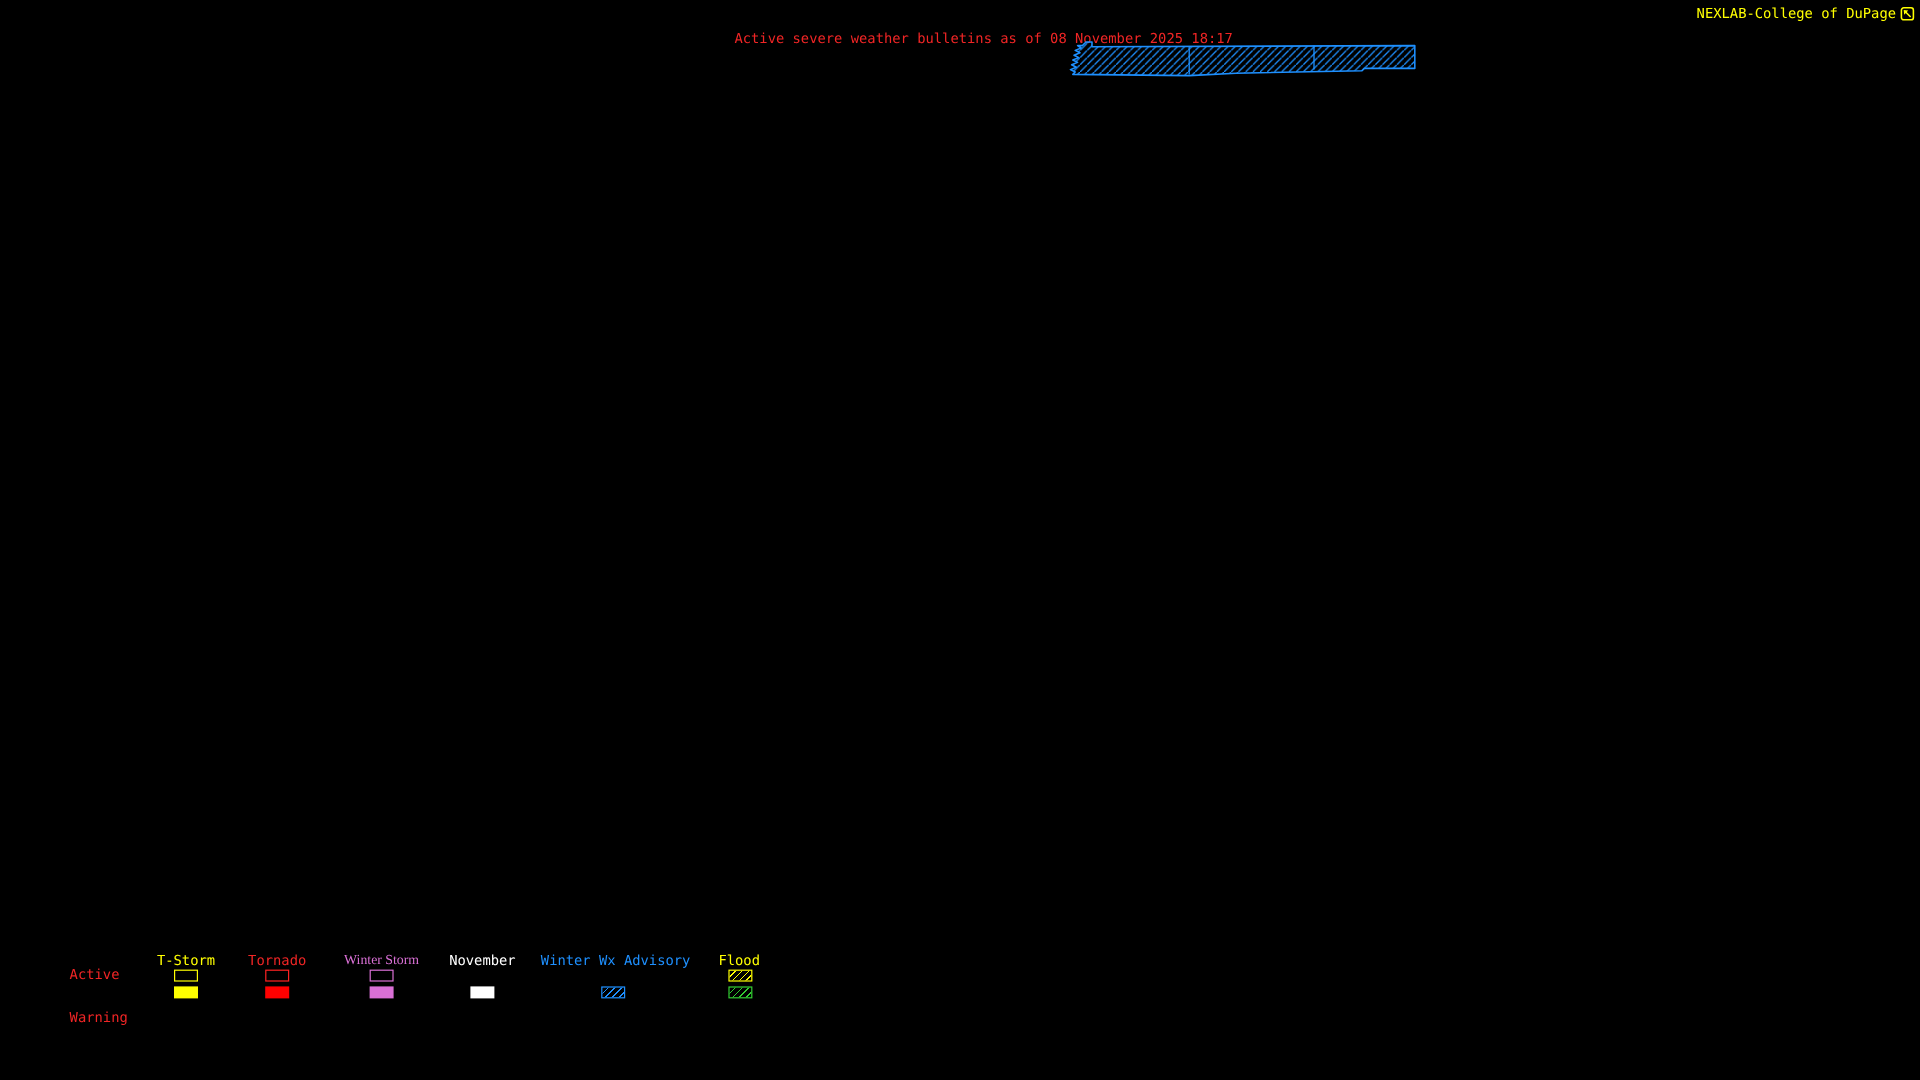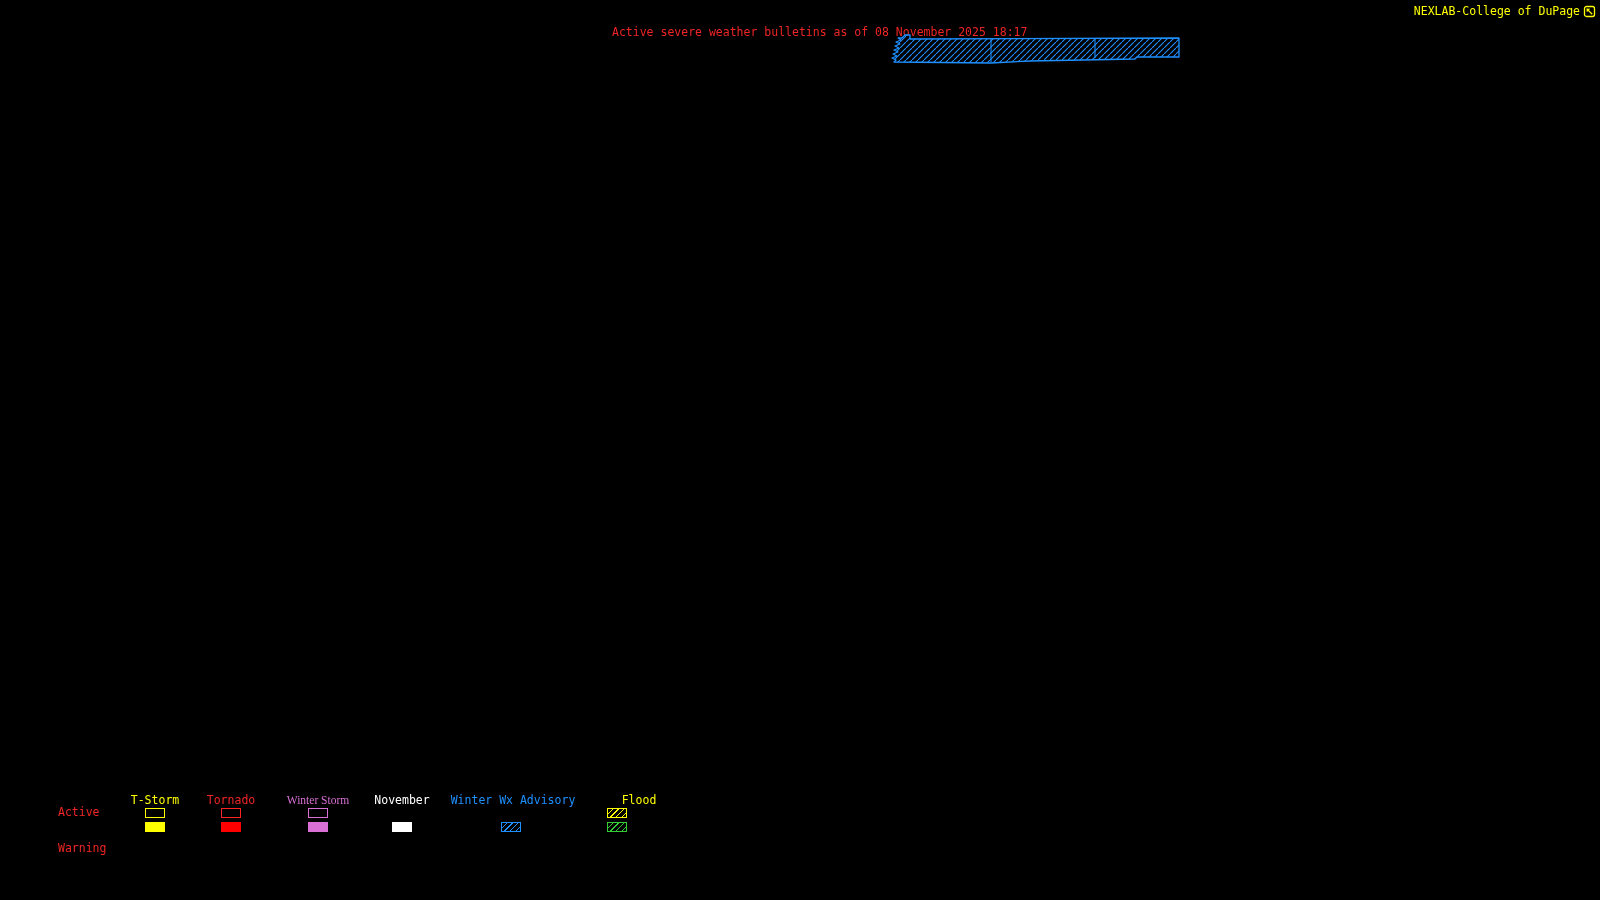--- a/index.html
+++ b/index.html
@@ -85,21 +85,21 @@
 <div>
 
   <div class="abs row-label c-red" style="top:806px">Active</div>
   <div class="abs row-label c-red" style="top:842px">Warning</div>
 
   <div class="abs col-label c-yellow" style="left:155px">T-Storm</div>
   <div class="abs col-label c-red" style="left:231px">Tornado</div>
   <div class="abs col-label c-violet" style="left:318px">Winter Storm</div>
   <div class="abs col-label c-white" style="left:402px">November</div>
   <div class="abs col-label c-blue" style="left:513px">Winter Wx Advisory</div>
-  <div class="abs col-label c-yellow" style="left:639px">Flood</div>
+  <div class="abs col-label c-yellow" style="left:616px">Flood</div>
 
   <div class="sw outline-yellow" style="left:145px; top:808px"></div>
   <div class="sw outline-red" style="left:221px; top:808px"></div>
   <div class="sw outline-violet" style="left:308px; top:808px"></div>
   <div class="sw hatch-yellow" style="left:607px; top:808px"></div>
 
   <div class="sw solid-yellow" style="left:145px; top:822px"></div>
   <div class="sw solid-red" style="left:221px; top:822px"></div>
   <div class="sw solid-violet" style="left:308px; top:822px"></div>
   <div class="sw solid-white" style="left:392px; top:822px"></div>

